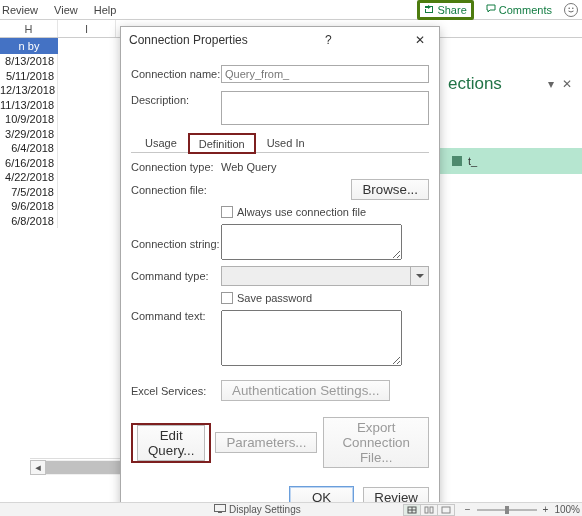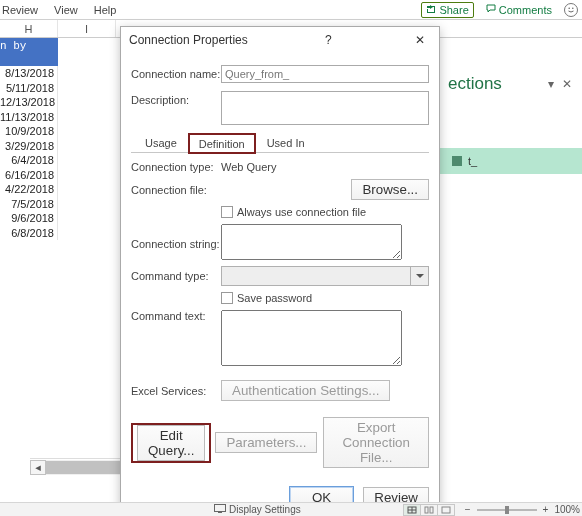--- a/index.html
+++ b/index.html
@@ -5,31 +5,31 @@
   * { box-sizing: border-box; font-family: "Segoe UI", Arial, sans-serif; }
   body { margin:0; width:582px; height:516px; background:#fff; font-size:11px; color:#444; overflow:hidden; position:relative; }
 
   
   .ribbon { height:20px; border-bottom:1px solid #d0d0d0; display:flex; align-items:center; padding:0 4px 0 0; }
   .ribbon .tabs { display:flex; gap:16px; padding-left:2px; }
   .ribbon .tabs span { color:#444; }
   .ribbon .actions { margin-left:auto; display:flex; gap:8px; align-items:center; }
   .ribbon .actions .a { padding:1px 4px; border-radius:2px; }
   .ribbon .actions .a b { font-weight:normal; color:#127c42; }
-  .ribbon .actions .a-border { border:1px solid #4d7c0f; }
+  .ribbon .actions .a-border { border:3px solid #4d7c0f; }
   .smiley { width:14px;height:14px;border:1px solid #777;border-radius:50%;display:inline-block;position:relative; }
   .smiley svg{ position:absolute;inset:0;margin:auto; }
 
   
   .main { position:absolute; top:20px; left:0; right:0; bottom:14px; }
   .grid-area { position:absolute; top:0; bottom:27px; left:0; right:0; }
   .col-headers { height:18px; border-bottom:1px solid #ccc; display:flex; }
   .col-headers div { width:58px; text-align:center; color:#555; border-right:1px solid #e5e5e5; line-height:18px; }
   .data-col { width:58px;}
-  .hdr-row { height:28px; background:#4472c4; color:#fff; width:58px; text-align:left; line-height:16px;font-family:Liberation Mono, monospace; }
+  .hdr-row { height:16px; background:#4472c4; color:#fff; width:58px; text-align:center; line-height:16px; }
   .cells { }
   .cells div { height:14.5px; width:58px; text-align:right; padding-right:3px; border-right:1px solid #e5e5e5; color:#222; line-height:14.5px;}
   .hscroll { position:absolute; left:30px; right:8px; bottom:0; height:17px; display:flex; align-items:center; border-top:1px solid #ddd;}
   .hscroll .sbtn { width:16px;height:15px;border:1px solid #c1c1c1;display:flex;align-items:center;justify-content:center;color:#555; background:#f5f5f5;}
   .hscroll .track { flex:1; height:15px; background:#f0f0f0; position:relative; }
   .hscroll .thumb { position:absolute; left:0; top:1px; height:13px; width:120px; background:#c1c1c1;}
 
   
   .pane { position:absolute; top:52px; right:0; width:142px; bottom:27px; background:#fff; }
   .pane-head { display:flex; align-items:center; padding:2px 6px 2px 8px; }

